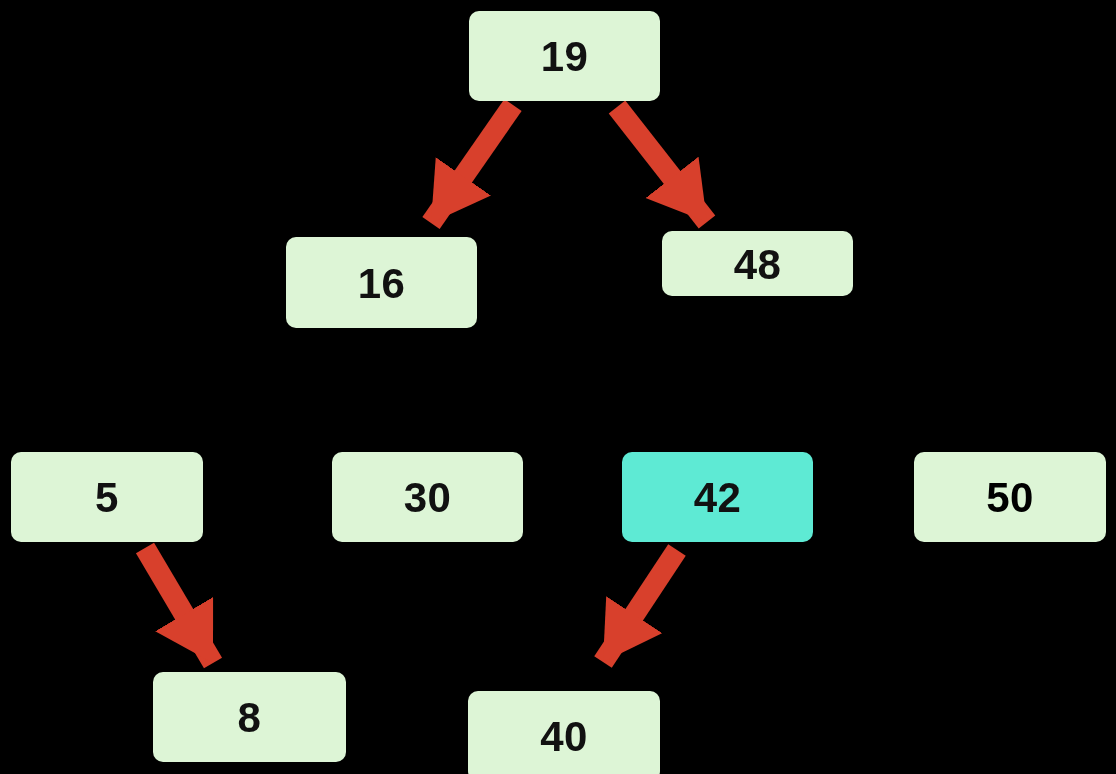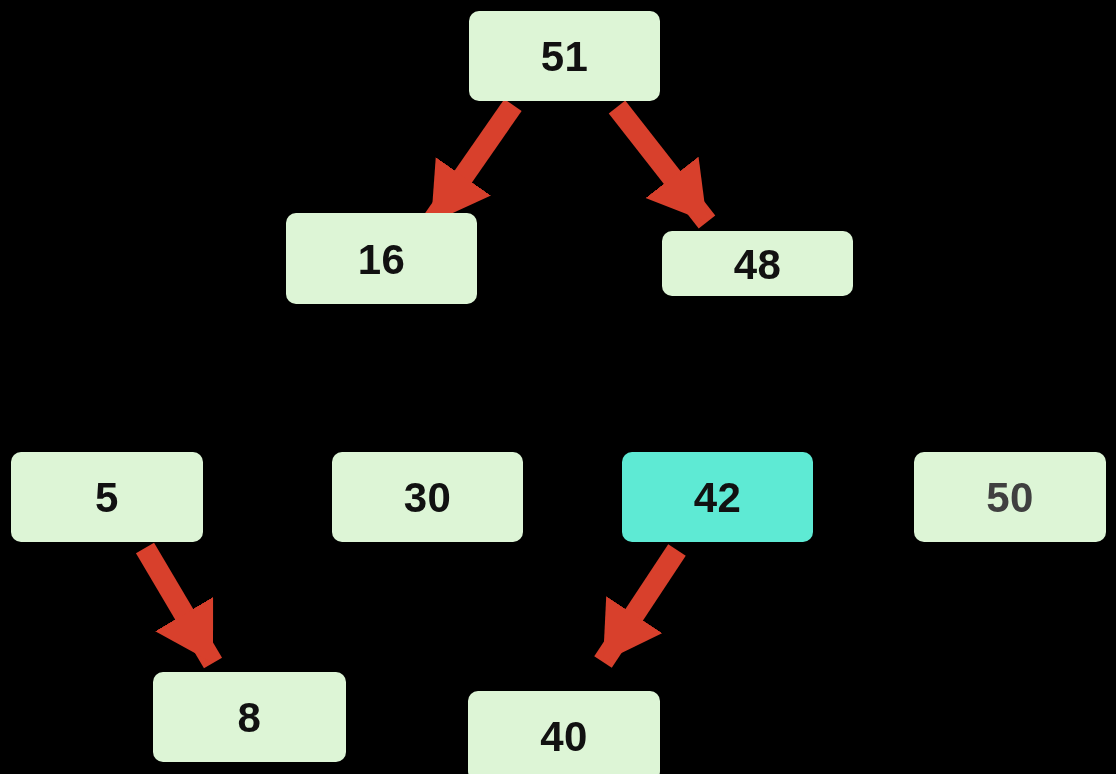--- a/index.html
+++ b/index.html
@@ -47,45 +47,45 @@
         <polygon id="arrowhead-shape" points="0,0 2.7,1.6 0,3.2" fill="#d8402c"></polygon>
       </marker>
     </defs>
   <line x1="513" y1="105" x2="431" y2="223" stroke="#d8402c" stroke-width="21" marker-end="url(#arrowhead)"></line>
       <line x1="617" y1="107" x2="707" y2="222" stroke="#d8402c" stroke-width="21" marker-end="url(#arrowhead)"></line>
       <line x1="145" y1="548" x2="213" y2="663" stroke="#d8402c" stroke-width="21" marker-end="url(#arrowhead)"></line>
       <line x1="677" y1="550" x2="603" y2="662" stroke="#d8402c" stroke-width="21" marker-end="url(#arrowhead)"></line>
     </svg>
 
   <div class="node" style="left: 469px; top: 11px; width: 191px; height: 90px; background: rgb(221, 245, 214);">
-    <span class="node-label" style="color: rgb(17, 17, 17);">51</span>
+    <span class="node-label" style="color: rgb(17, 17, 17);">19</span>
   </div>
 
-  <div class="node" style="left: 286px; top: 213px; width: 191px; height: 91px; background: rgb(221, 245, 214);">
+  <div class="node" style="left: 286px; top: 237px; width: 191px; height: 91px; background: rgb(221, 245, 214);">
     <span class="node-label" style="color: rgb(17, 17, 17);">16</span>
   </div>
 
   <div class="node" style="left: 662px; top: 231px; width: 191px; height: 65px; background: rgb(221, 245, 214);">
     <span class="node-label" style="color: rgb(17, 17, 17);">48</span>
   </div>
 
   <div class="node" style="left: 11px; top: 452px; width: 192px; height: 90px; background: rgb(221, 245, 214);">
     <span class="node-label" style="color: rgb(17, 17, 17);">5</span>
   </div>
 
   <div class="node" style="left: 332px; top: 452px; width: 191px; height: 90px; background: rgb(221, 245, 214);">
     <span class="node-label" style="color: rgb(17, 17, 17);">30</span>
   </div>
 
   <div class="node" style="left: 622px; top: 452px; width: 191px; height: 90px; background: #5eead4;">
     <span class="node-label" style="color: rgb(17, 17, 17);">42</span>
   </div>
 
   <div class="node" style="left: 914px; top: 452px; width: 192px; height: 90px; background: rgb(221, 245, 214);">
-    <span class="node-label" style="color: #404040;">50</span>
+    <span class="node-label" style="color: #000000;">50</span>
   </div>
 
   <div class="node" style="left: 153px; top: 672px; width: 193px; height: 90px; background: rgb(221, 245, 214);">
     <span class="node-label" style="color: rgb(17, 17, 17);">8</span>
   </div>
 
   <div class="node" style="left: 468px; top: 672px; width: 192px; height: 90px; background: rgb(221, 245, 214); margin-top: 19px;">
     <span class="node-label" style="color: rgb(17, 17, 17);">40</span>
   </div>
 </div>

